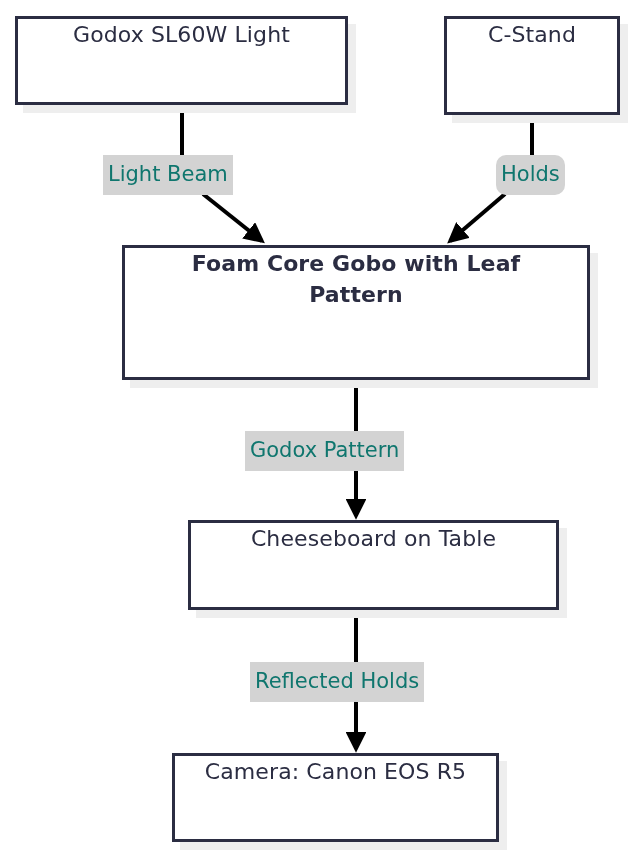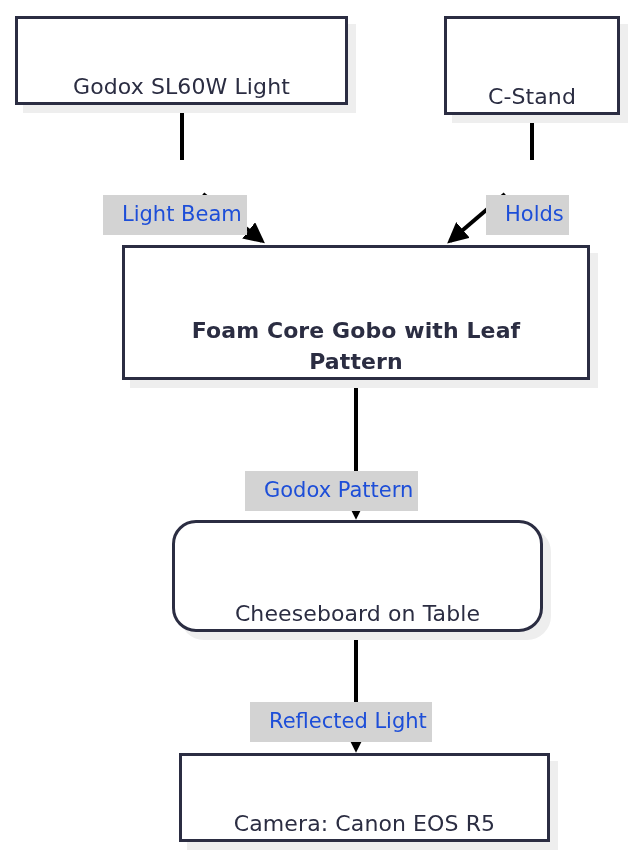--- a/index.html
+++ b/index.html
@@ -26,56 +26,55 @@
     height: 860px;
     pointer-events: none;
   }
   .node {
     position: absolute;
     box-sizing: border-box;
     background: #ffffff;
     border: 3px solid #2b2d42;
     color: #2b2d42;
     display: flex;
-    align-items: flex-end;
+    align-items: flex-start;
     justify-content: center;
     text-align: center;
     box-shadow: 8px 8px 0 0 #eeeeee;
     z-index: 3;
   }
   .node-label {
     font-size: 22px;
     line-height: 1.42;
     letter-spacing: 0.1px;
     color: #2b2d42;
     padding: 0 12px;
     white-space: pre-line;
   }
   .edge-label {
     position: absolute;
     background: #d3d3d3;
-    color: #1d4ed8;
+    color: #0f766e;
     font-size: 21px;
     line-height: 1;
-    padding: 9px 5px 10px 19px;
+    padding: 9px 5px 10px 5px;
     white-space: nowrap;
     z-index: 4;
-    margin-top: 40px;
   }
 
   
   #node-light      { left: 15px;  top: 16px;  width: 333px; height: 89px; }
   #node-cstand     { left: 444px; top: 16px;  width: 176px; height: 99px; }
   #node-gobo       { left: 122px; top: 245px; width: 468px; height: 135px; font-weight: bold; }
-  #node-cheeseboard{ left: 172px; top: 520px; width: 371px; height: 112px; border-radius: 24px; }
-  #node-camera     { left: 172px; top: 753px; width: 371px; height: 89px; margin-left: 7px; }
+  #node-cheeseboard{ left: 188px; top: 520px; width: 371px; height: 90px; }
+  #node-camera     { left: 172px; top: 753px; width: 327px; height: 89px; }
 
   
   #label-light-beam     { left: 103px; top: 155px; }
-  #label-holds          { left: 486px; top: 155px; }
+  #label-holds          { left: 496px; top: 155px; border-radius: 10px; }
   #label-shadow-pattern { left: 245px; top: 431px; }
   #label-reflected-light{ left: 250px; top: 662px; }
 </style>
 </head>
 <body>
 
 <div id="canvas">
 
   <svg id="edge-layer" viewBox="0 0 636 860" xmlns="http://www.w3.org/2000/svg">
     <defs>
@@ -123,15 +122,15 @@
   <div class="node" id="node-camera">
     <span class="node-label">Camera: Canon EOS R5</span>
   </div>
 
   <div class="edge-label" id="label-light-beam">Light Beam</div>
 
   <div class="edge-label" id="label-holds">Holds</div>
 
   <div class="edge-label" id="label-shadow-pattern">Godox Pattern</div>
 
-  <div class="edge-label" id="label-reflected-light">Reflected Light</div>
+  <div class="edge-label" id="label-reflected-light">Reflected Holds</div>
 
 </div>
 
 </body></html>

